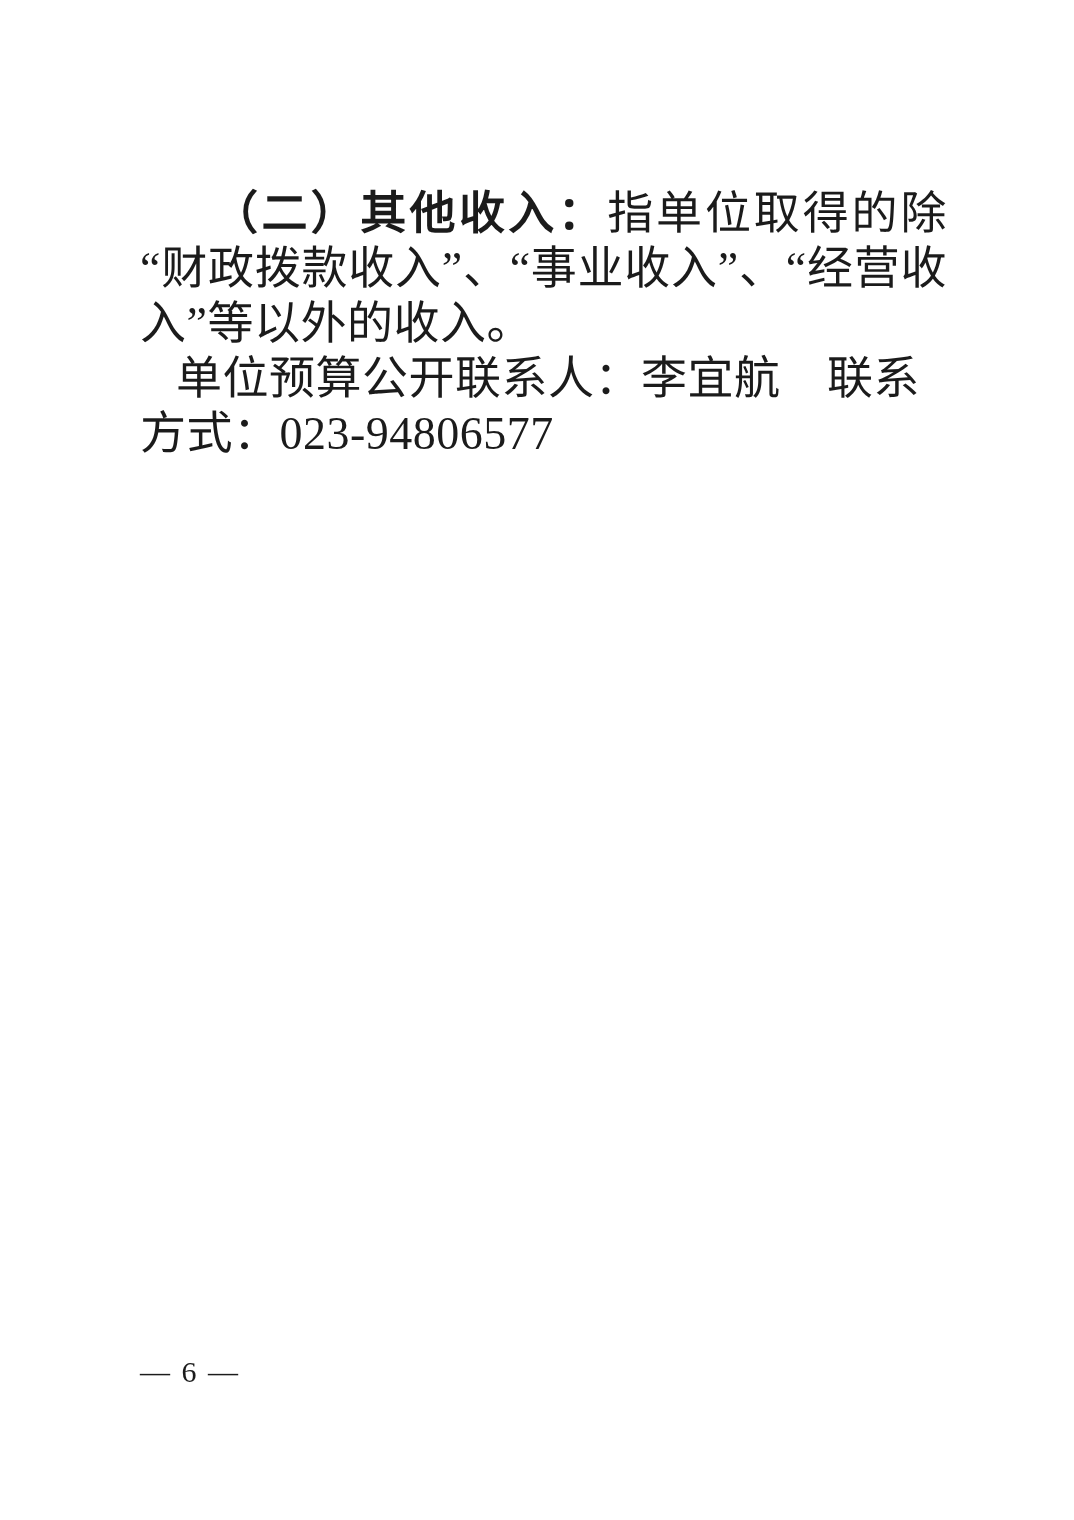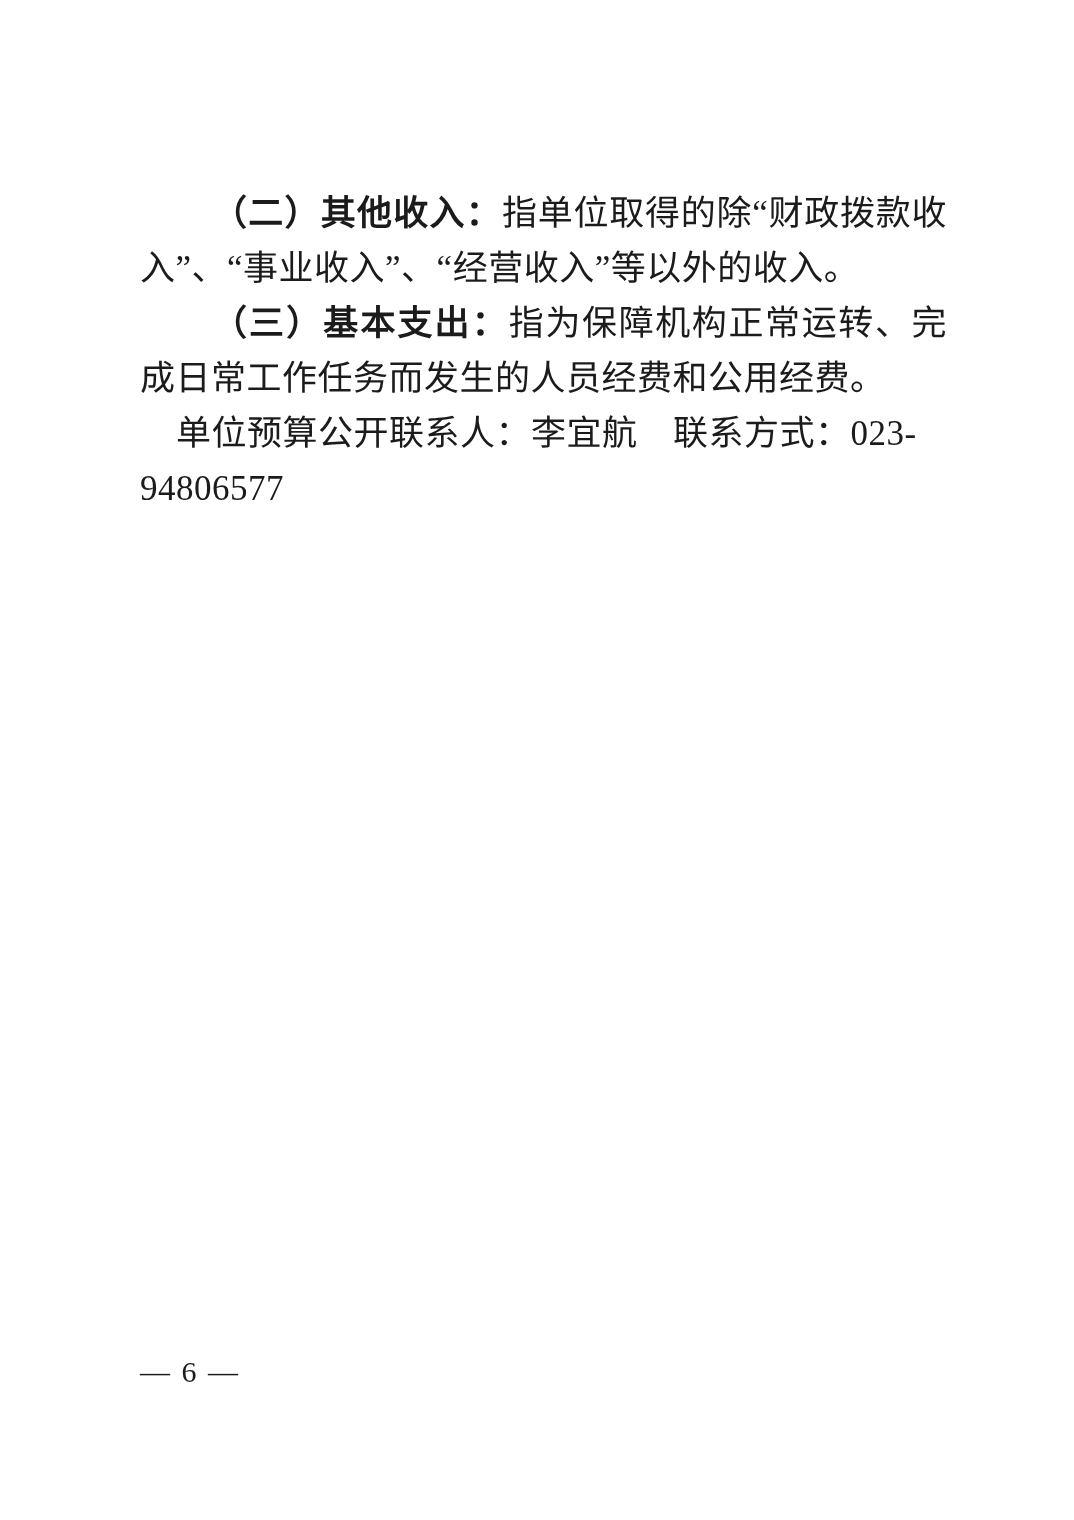--- a/index.html
+++ b/index.html
@@ -26,21 +26,21 @@
   
   .content {
     position: absolute;
     left: 140px;
     top: 186px;
     width: 807px;
   }
 
   .para {
     margin: 0;
-    font-size: 35px;
+    font-size: 46px;
     line-height: 55px;
     letter-spacing: 0.5px;
     text-align: justify;
     text-justify: inter-character;
     text-indent: 72px;            
     color: #1b1b1b;
     font-family: "Liberation Serif", "DejaVu Serif", serif;
     -webkit-font-smoothing: antialiased;
   }
 
@@ -80,23 +80,20 @@
 <body>
 
 <div class="page">
 
   <div class="content">
 
     <p class="para">
       <span class="label">（二）其他收入：</span><span class="body-text">指单位取得的除“财政拨款收入”、“事业收入”、“经营收入”等以外的收入。</span>
     </p>
 
-    <p class="para">
-      <span class="label">（三）基本支出：</span><span class="body-text">指为保障机构正常运转、完成日常工作任务而发生的人员经费和公用经费。</span>
-    </p>
 
 
 
     <p class="para contact">单位预算公开联系人：李宜航　联系方式：023-94806577</p>
 
     <div class="spacer-block"></div>
   </div>
 
   <div class="page-number">— 6 —</div>
 

